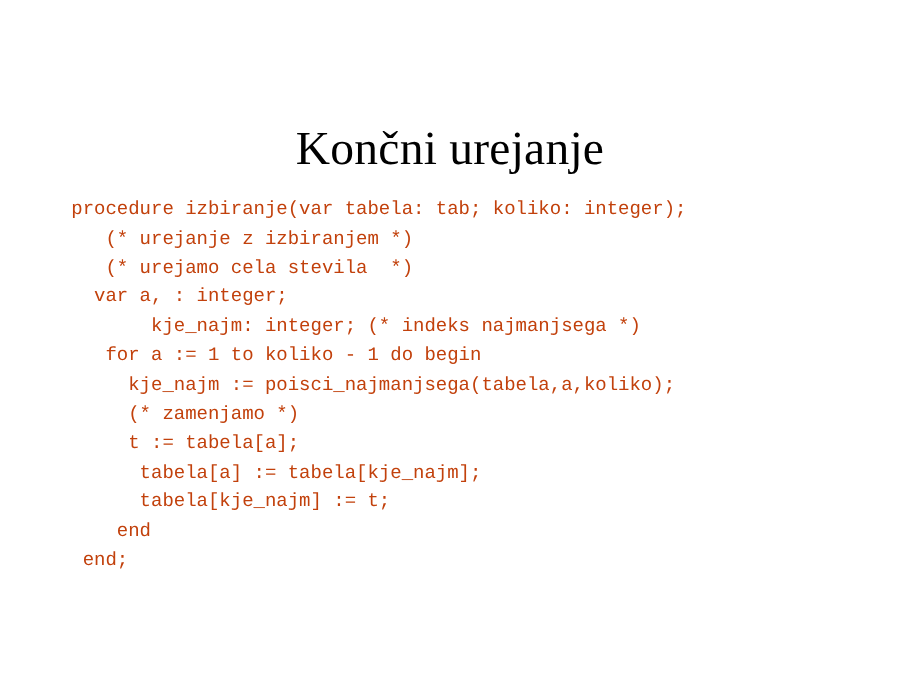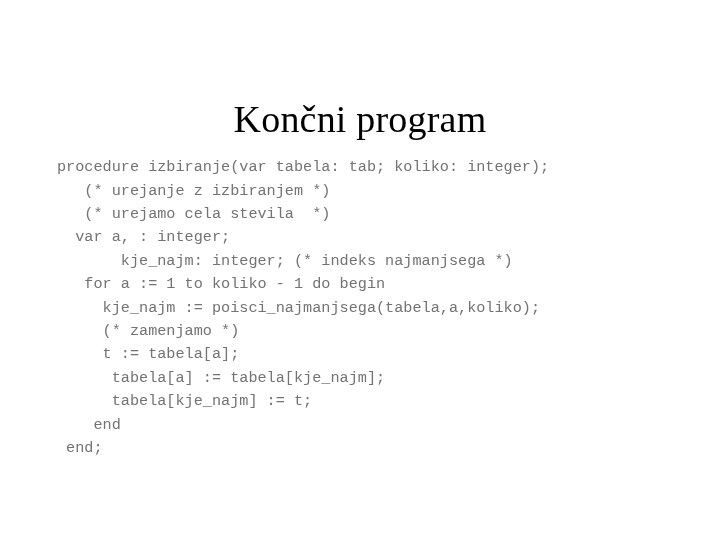--- a/index.html
+++ b/index.html
@@ -38,32 +38,32 @@
     white-space: pre;
   }
   #code-block {
     position: absolute;
     left: 57px;
     top: 141px;
     width: 640px;
     font-family: "Liberation Mono", "DejaVu Sans Mono", monospace;
     font-size: 15.2px;
     line-height: 23.4px;
-    color: #737373;
+    color: #c2410c;
     white-space: pre;
     letter-spacing: 0px;
   }
   #code-block .code-line {
     display: block;
     white-space: pre;
     min-height: 23.4px;
   }
 </style>
 </head>
 <body>
 
 <div id="slide">
 
-  <h1 id="slide-title">Končni program</h1>
+  <h1 id="slide-title">Končni urejanje</h1>
 
   <pre id="code-block"><span class="code-line">procedure izbiranje(var tabela: tab; koliko: integer);</span><span class="code-line">   (* urejanje z izbiranjem *)</span><span class="code-line">   (* urejamo cela stevila  *)</span><span class="code-line">  var a, : integer;</span><span class="code-line">       kje_najm: integer; (* indeks najmanjsega *)</span><span class="code-line">   for a := 1 to koliko - 1 do begin</span><span class="code-line">     kje_najm := poisci_najmanjsega(tabela,a,koliko);</span><span class="code-line">     (* zamenjamo *)</span><span class="code-line">     t := tabela[a];</span><span class="code-line">      tabela[a] := tabela[kje_najm];</span><span class="code-line">      tabela[kje_najm] := t;</span><span class="code-line">    end</span><span class="code-line"> end;</span></pre>
 
 </div>
 
 </body></html>

